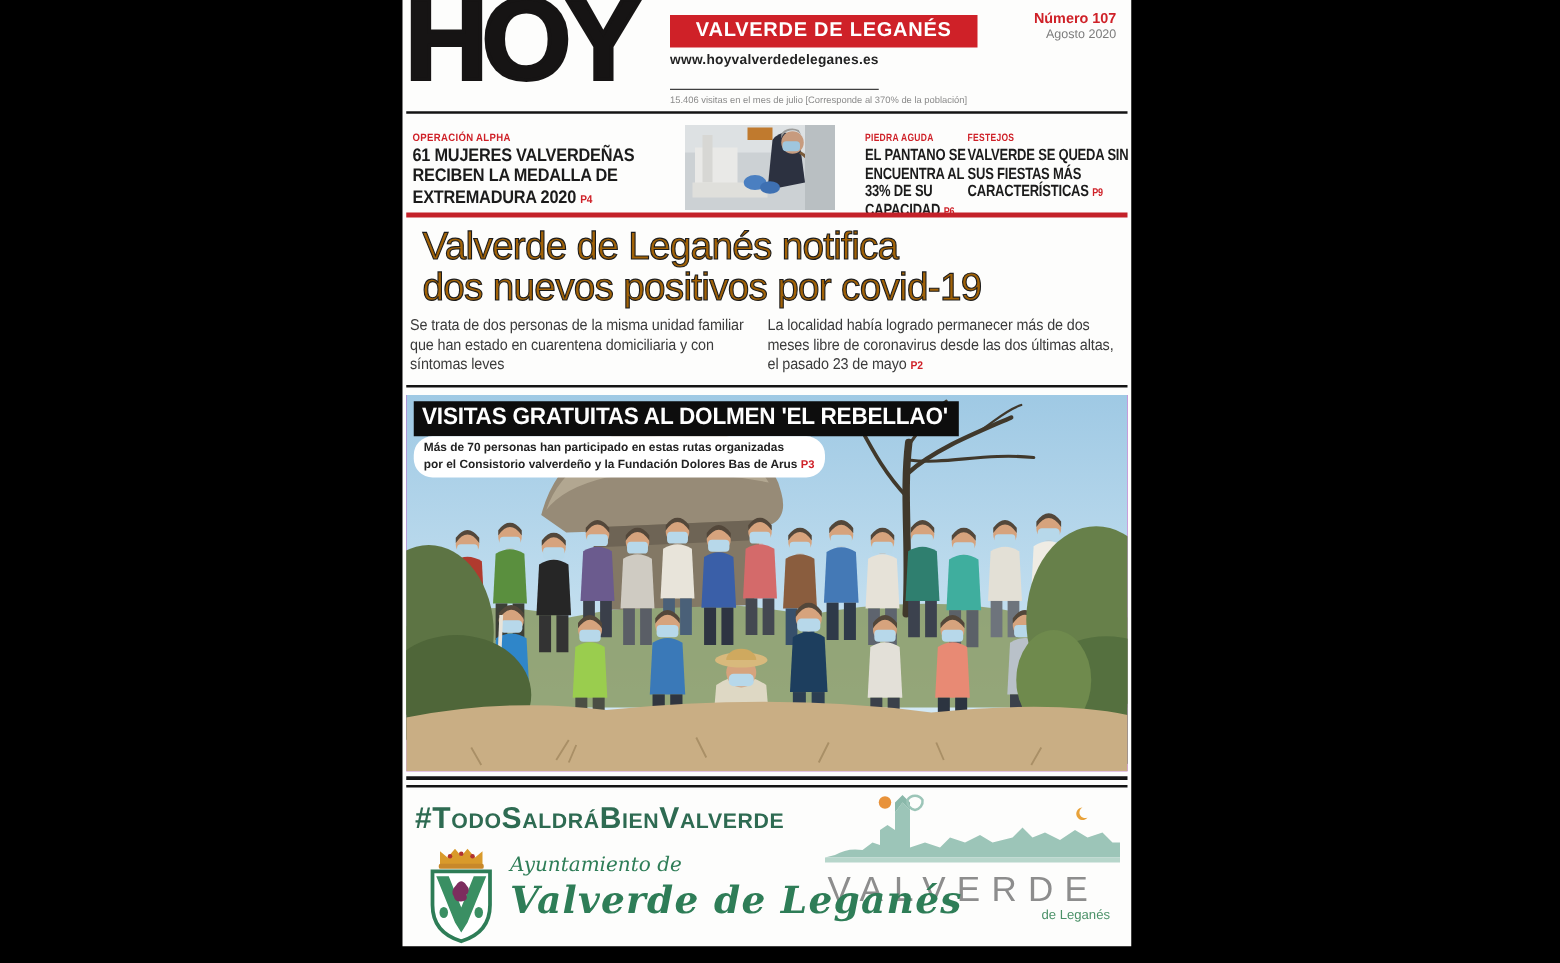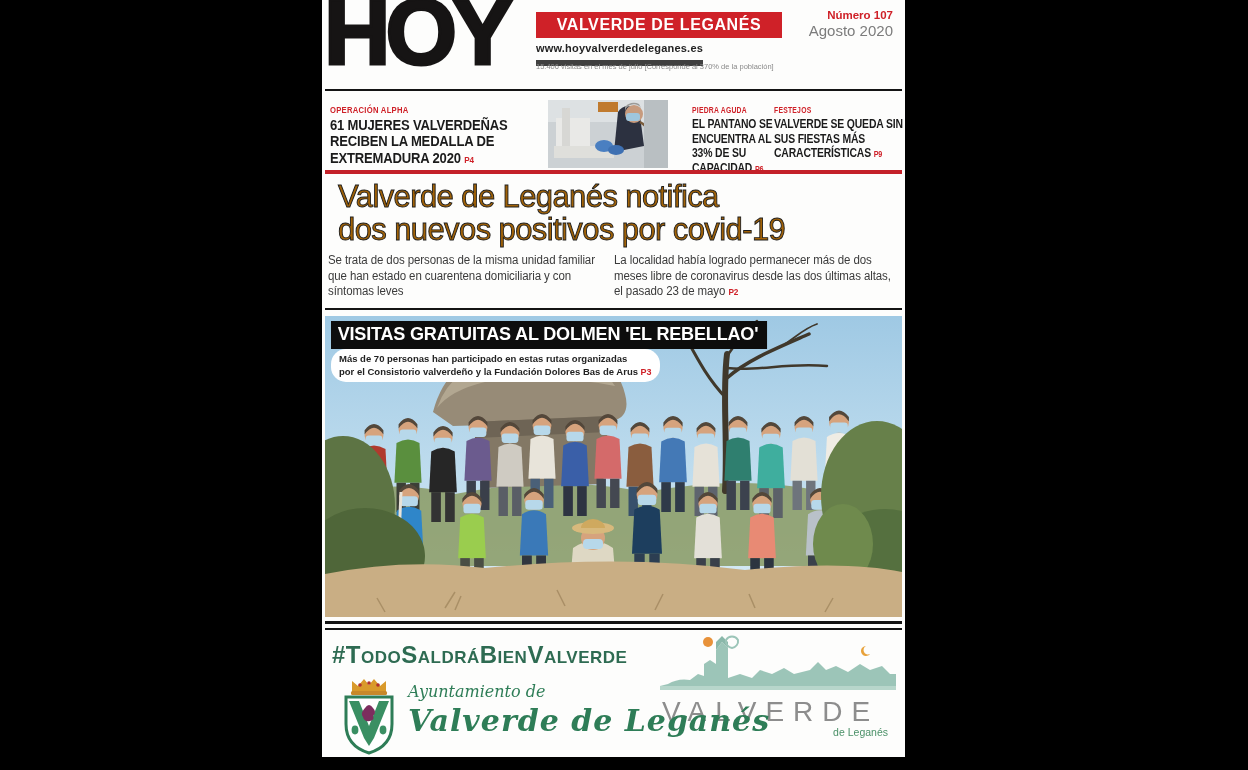--- a/index.html
+++ b/index.html
@@ -16,26 +16,26 @@
     position:absolute;left:2px;top:-14px;font-size:92px;font-weight:bold;color:#161414;
     letter-spacing:-5px;-webkit-text-stroke:3px #161414;line-height:1;
   }
   .edition-banner{
     position:absolute;left:214px;top:12px;width:246px;height:26px;background:#cf2128;
     color:#fff;font-weight:bold;font-size:16px;letter-spacing:.6px;
     display:flex;align-items:center;justify-content:center;
   }
   .website{
     position:absolute;left:214px;top:42px;font-size:11px;font-weight:bold;color:#232323;
-    border-bottom:6px solid #404040;padding-bottom:6px;letter-spacing:.2px;
-  }
-  .visits{position:absolute;left:214px;top:62px;font-size:7.5px;color:#8a8a8a;}
+    border-bottom:1px solid #404040;padding-bottom:17px;letter-spacing:.2px;
+  }
+  .visits{position:absolute;left:214px;top:75px;font-size:7.5px;color:#8a8a8a;}
   .issue{position:absolute;right:12px;top:8px;text-align:right;line-height:1.25;}
   .issue-number{color:#cf2128;font-weight:bold;font-size:11.5px;}
-  .issue-date{color:#7c7c7c;font-size:15px;margin-left:23px;}
+  .issue-date{color:#7c7c7c;font-size:10px;margin-left:23px;}
   .rule-black{position:absolute;left:3px;right:3px;height:2px;background:#141414;}
   
   .teasers{position:absolute;left:6px;right:6px;top:99px;height:70px;}
   .teaser{position:absolute;top:6px;transform-origin:left top;}
   .kicker{color:#cf2128;font-weight:bold;font-size:8.5px;letter-spacing:.3px;margin-bottom:2px;}
   .t-title{color:#1b1b1b;font-weight:bold;font-size:14.5px;line-height:1.13;letter-spacing:-.2px;}
   .t2 .t-title,.t3 .t-title{font-size:13px;}
   .t1{left:2px;width:224px;transform:scaleX(.9);}
   .t2{left:364px;width:118px;transform:scaleX(.8);}
   .t3{left:446px;width:168px;transform:scaleX(.8);}

